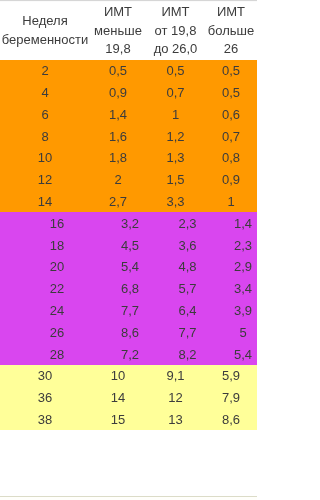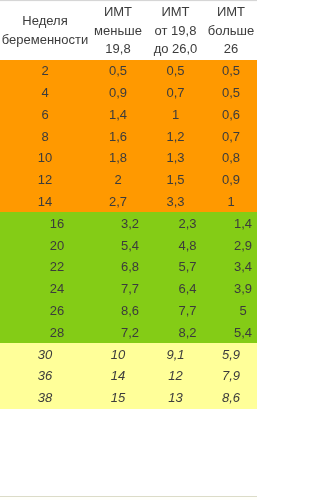--- a/index.html
+++ b/index.html
@@ -19,22 +19,22 @@
   thead th span.hl { display:block; position:relative; top:0.9px; }
   tbody td {
     height:21.78px; font-size:13px; color:#3c3c3c; vertical-align:middle; line-height:21.78px;
   }
   tbody td > span { display:inline-block; line-height:normal; position:relative; top:0.35px; }
   .c0 { width:90px; }
   .c1 { width:56px; }
   .c2 { width:59px; }
   .c3 { width:52px; }
   tr.z0 td { background:#FF9900; }
-  tr.z1 td { background:#84cc16;padding-left:24px; }
-  tr.z2 td { background:#FFFF99;font-style:italic; }
+  tr.z1 td { background:#d946ef;padding-left:24px; }
+  tr.z2 td { background:#FFFF99; }
 </style>
 </head>
 <body>
 
 <div class="sheet">
   <div class="topline"></div>
   <table class="grid">
     <thead>
       <tr>
         <th class="c0">
@@ -101,20 +101,26 @@
           <td class="c2"><span>3,3</span></td>
           <td class="c3"><span>1</span></td>
         </tr>
         <tr class="z1">
           <td class="c0"><span>16</span></td>
           <td class="c1"><span>3,2</span></td>
           <td class="c2"><span>2,3</span></td>
           <td class="c3"><span>1,4</span></td>
         </tr>
         <tr class="z1">
+          <td class="c0"><span>18</span></td>
+          <td class="c1"><span>4,5</span></td>
+          <td class="c2"><span>3,6</span></td>
+          <td class="c3"><span>2,3</span></td>
+        </tr>
+        <tr class="z1">
           <td class="c0"><span>20</span></td>
           <td class="c1"><span>5,4</span></td>
           <td class="c2"><span>4,8</span></td>
           <td class="c3"><span>2,9</span></td>
         </tr>
         <tr class="z1">
           <td class="c0"><span>22</span></td>
           <td class="c1"><span>6,8</span></td>
           <td class="c2"><span>5,7</span></td>
           <td class="c3"><span>3,4</span></td>

